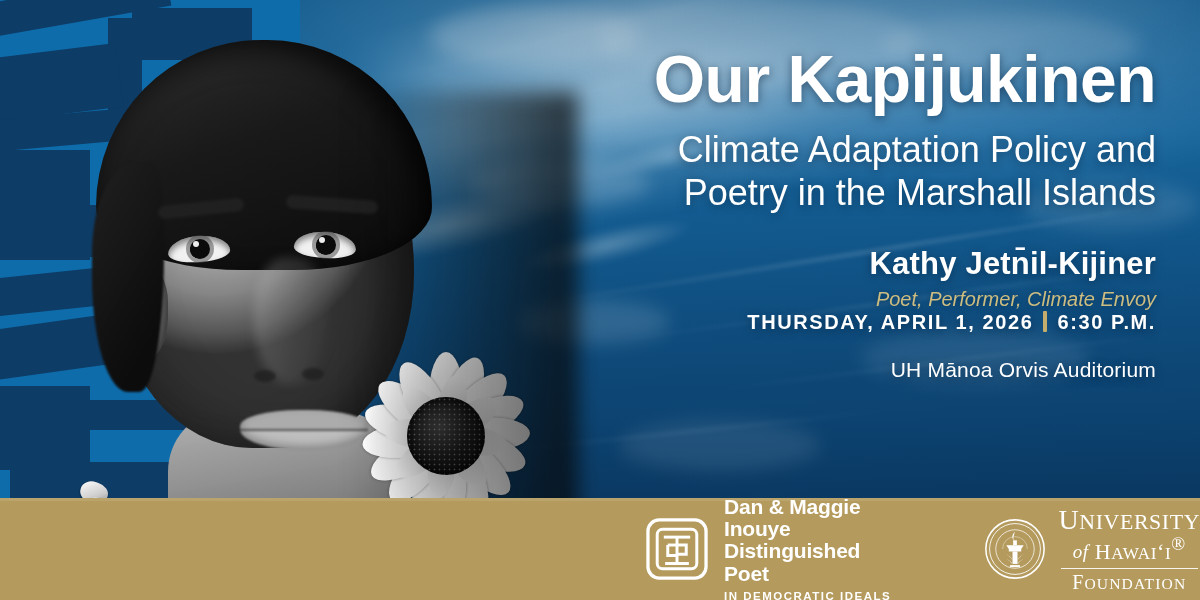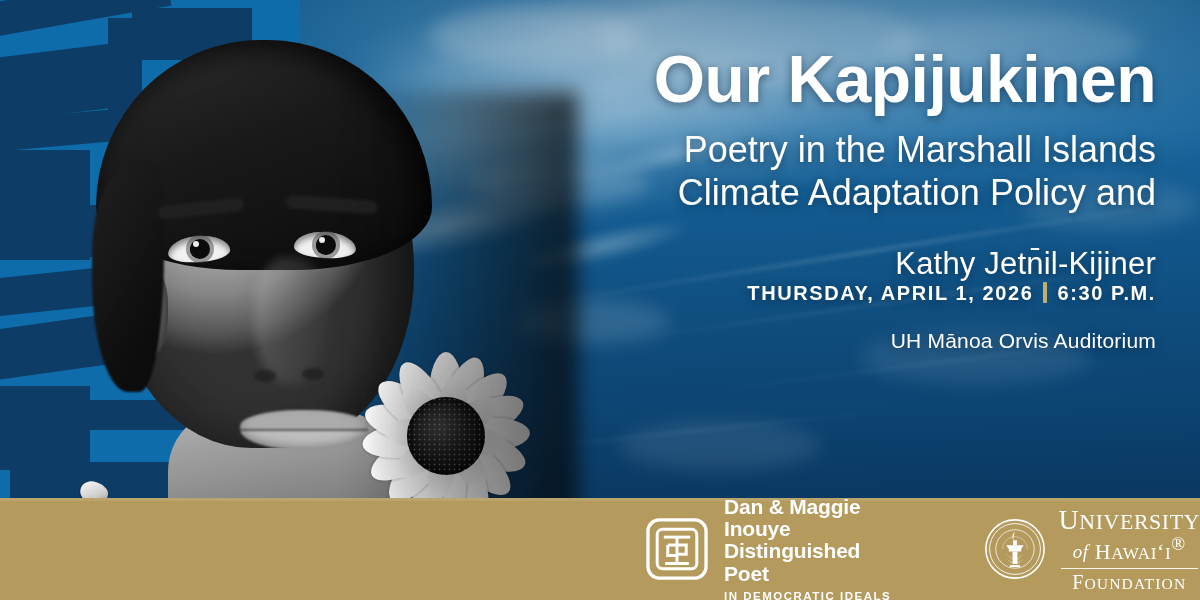--- a/index.html
+++ b/index.html
@@ -158,21 +158,21 @@
   .txt{position:absolute;right:44px;top:0;width:640px;text-align:right;color:#fff;}
   .title{
     font-size:66px;line-height:1.02;font-weight:700;letter-spacing:-.5px;margin-top:46px;
     text-shadow:0 2px 10px rgba(6,28,52,.55);
   }
   .subtitle{
     font-size:36px;line-height:1.18;font-weight:400;margin-top:16px;
     text-shadow:0 2px 9px rgba(6,28,52,.5);
   }
   .speaker{
-    font-size:31px;font-weight:400;margin-top:32px;letter-spacing:.2px;
+    font-size:31px;font-weight:700;margin-top:32px;letter-spacing:.2px;
     text-shadow:0 2px 8px rgba(6,28,52,.5);
   }
   .role{
     font-size:20px;font-style:italic;font-weight:400;margin-top:6px;color:#cdbd80;
     text-shadow:0 1px 6px rgba(6,28,52,.5);
   }
   .datewrap{font-size:20px;font-weight:700;letter-spacing:1.6px;
     text-shadow:0 2px 8px rgba(6,28,52,.55);}
   .sep{display:inline-block;width:4px;height:21px;background:#c3ae6e;margin:0 10px -3px;border-radius:1px;}
   .venue{font-size:21px;font-weight:400;margin-top:24px;letter-spacing:.2px;
@@ -302,24 +302,25 @@
       <div class="petal2" style="transform:rotate(275deg);"></div>
       <div class="petal2" style="transform:rotate(319deg);"></div>
       <div class="disc"></div>
     </div>
     <div class="shade-r"></div>
   </div>
 
   <div class="txt">
     <div class="title">Our Kapijukinen</div>
     <div class="subtitle">
+      <div>Climate Adaptation Policy and</div>
       <div>Poetry in the Marshall Islands</div>
-      <div>Climate Adaptation Policy and</div>
     </div>
     <div class="speaker">Kathy Jetn̄il-Kijiner</div>
+    <div class="role">Poet, Performer, Climate Envoy</div>
     <div class="datewrap">
       <span>THURSDAY, APRIL 1, 2026</span><span class="sep"></span><span>6:30 P.M.</span>
     </div>
     <div class="venue">UH Mānoa Orvis Auditorium</div>
   </div>
 
   <div class="goldbar">
     <div class="logos">
 
       <div class="inouye">

